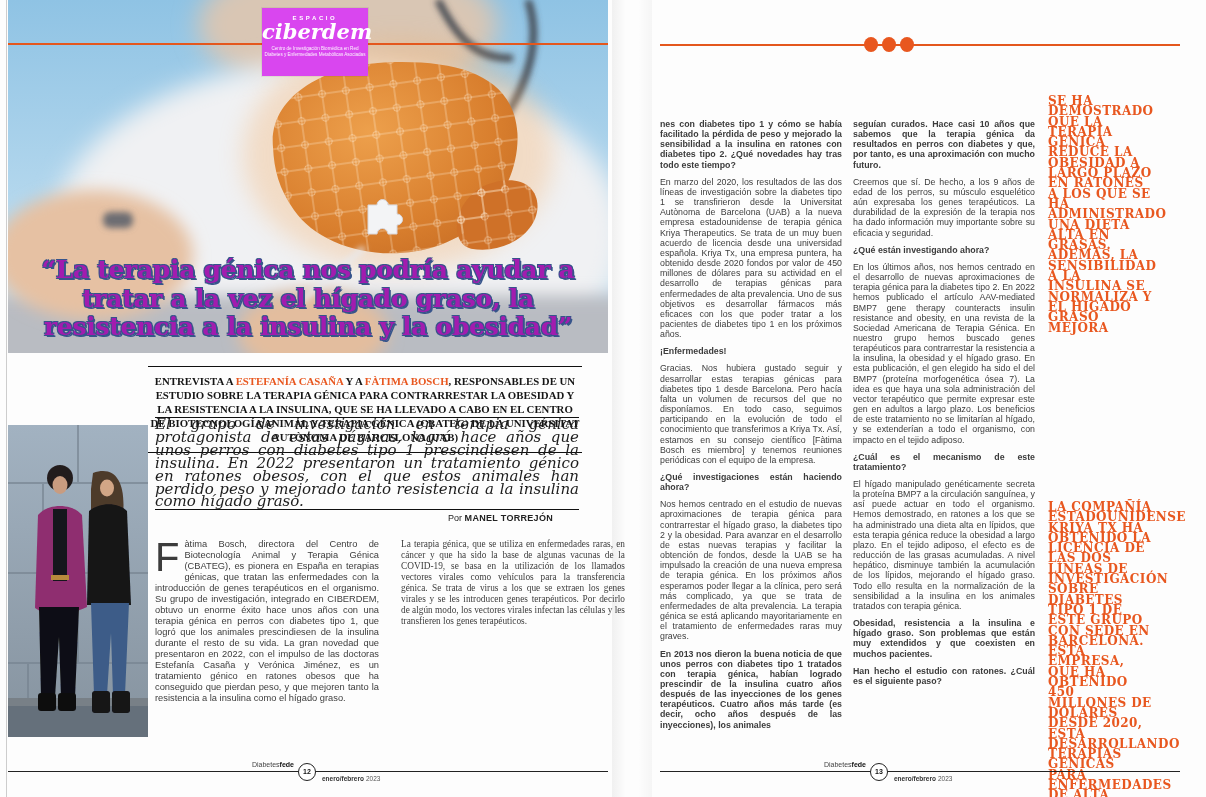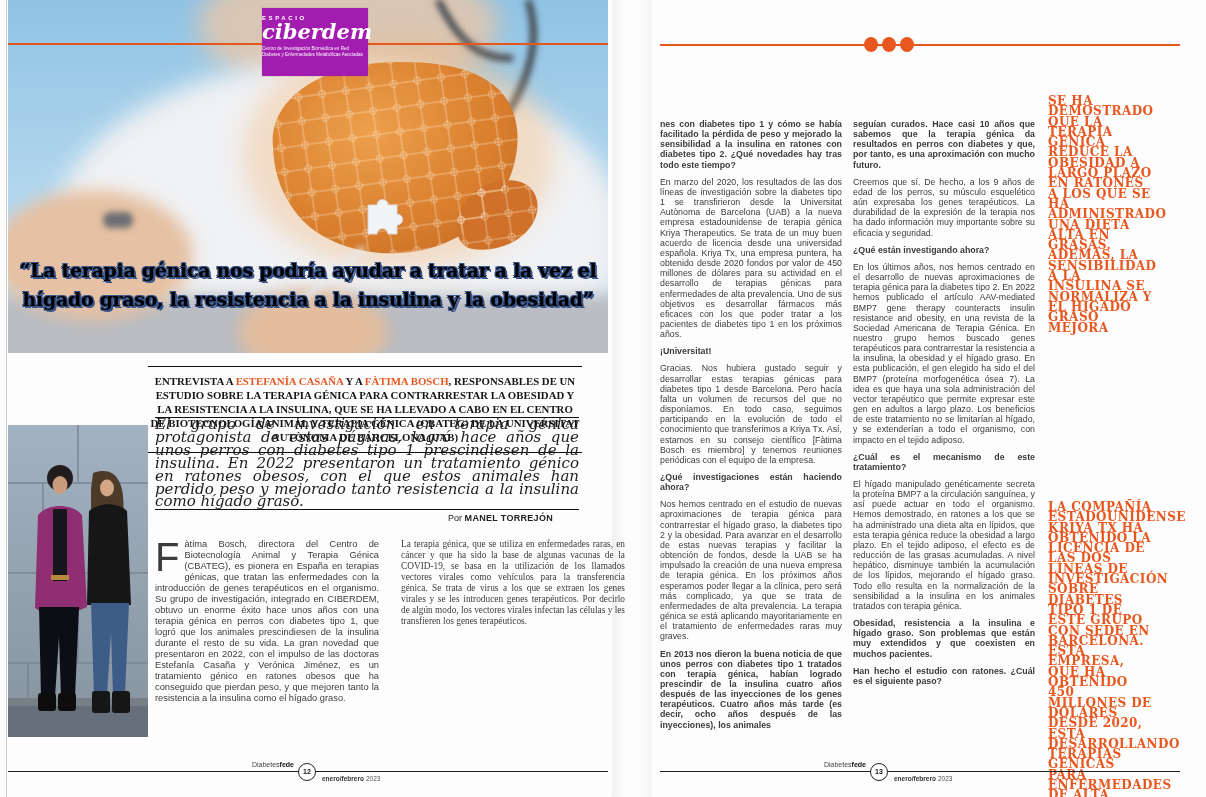--- a/index.html
+++ b/index.html
@@ -4,30 +4,30 @@
 <style>
   html,body{margin:0;padding:0;background:#e9e9e9;}
   .sheet{position:relative;width:1206px;height:797px;background:#fdfdfd;overflow:hidden;
          font-family:"Liberation Sans",sans-serif;color:#3c3c3c;}
   .abs{position:absolute;}
 
   
   .hero{left:8px;top:0;width:600px;height:353px;overflow:hidden;}
   .hero svg{position:absolute;left:0;top:0;}
   .hero-rule{position:absolute;left:0;top:43px;width:600px;height:2px;background:#e4571d;}
-  .logo-box{position:absolute;left:254px;top:8px;width:106px;height:68px;background:#a21caf;
-            color:#fff;text-align:left;box-shadow:0 0 0 1px rgba(0,0,0,.05);}
+  .logo-box{position:absolute;left:254px;top:8px;width:106px;height:68px;background:#d946ef;
+            color:#fff;text-align:center;box-shadow:0 0 0 1px rgba(0,0,0,.05);}
   .logo-kicker{font-size:6px;letter-spacing:2.6px;margin-top:7px;font-weight:bold;}
   .logo-name{font-family:"DejaVu Serif",serif;font-style:italic;font-weight:bold;
              font-size:21px;line-height:22px;margin-top:0;}
   .logo-tag{font-size:4.6px;line-height:5.8px;opacity:.95;}
   .logo-tag.first{margin-top:3px;}
   .quote{position:absolute;left:0;top:256px;width:100%;margin:0;text-align:center;
-         font-family:"DejaVu Serif",serif;font-weight:bold;font-size:19px;line-height:28.5px;
-         letter-spacing:-.3px;color:#000000;
+         font-family:"DejaVu Serif",serif;font-weight:bold;font-size:25px;line-height:28.5px;
+         letter-spacing:-.3px;color:#a21caf;
          text-shadow:2px 2px 0 #37548b,-1px -1px 0 #37548b,1px -1px 0 #37548b,-1px 1px 0 #37548b,1px 1px 0 #37548b;}
 
   
   .standfirst{left:148px;top:366px;width:430px;text-align:center;
               font-family:"Liberation Serif",serif;font-weight:bold;font-size:10.8px;line-height:14px;
               color:#151515;border-top:1.6px solid #101010;border-bottom:1.6px solid #101010;
               padding:7px 2px 8px 2px;}
   .accent{color:#e8571f;}
   .intro-wrap{left:155px;top:417px;width:424px;}
   .intro{margin:0;border-top:1.6px solid #101010;padding-top:0;
@@ -209,21 +209,21 @@
   <div class="abs r-rule"></div>
   <div class="abs r-dots">
       <i></i>
       <i></i>
       <i></i>
     </div>
 
   <div class="abs rcol rcol1">
     <p class="b">nes con diabetes tipo 1 y cómo se había facilitado la pérdida de peso y mejorado la sensibilidad a la insulina en ratones con diabetes tipo 2. ¿Qué novedades hay tras todo este tiempo?</p>
     <p>En marzo del 2020, los resultados de las dos líneas de investigación sobre la diabetes tipo 1 se transfirieron desde la Universitat Autònoma de Barcelona (UAB) a la nueva empresa estadounidense de terapia génica Kriya Therapeutics. Se trata de un muy buen acuerdo de licencia desde una universidad española. Kriya Tx, una empresa puntera, ha obtenido desde 2020 fondos por valor de 450 millones de dólares para su actividad en el desarrollo de terapias génicas para enfermedades de alta prevalencia. Uno de sus objetivos es desarrollar fármacos más eficaces con los que poder tratar a los pacientes de diabetes tipo 1 en los próximos años.</p>
-    <p class="b">¡Universitat!</p>
+    <p class="b">¡Enfermedades!</p>
     <p>Gracias. Nos hubiera gustado seguir y desarrollar estas terapias génicas para diabetes tipo 1 desde Barcelona. Pero hacía falta un volumen de recursos del que no disponíamos. En todo caso, seguimos participando en la evolución de todo el conocimiento que transferimos a Kriya Tx. Así, estamos en su consejo científico [Fàtima Bosch es miembro] y tenemos reuniones periódicas con el equipo de la empresa.</p>
     <p class="b">¿Qué investigaciones están haciendo ahora?</p>
     <p>Nos hemos centrado en el estudio de nuevas aproximaciones de terapia génica para contrarrestar el hígado graso, la diabetes tipo 2 y la obesidad. Para avanzar en el desarrollo de estas nuevas terapias y facilitar la obtención de fondos, desde la UAB se ha impulsado la creación de una nueva empresa de terapia génica. En los próximos años esperamos poder llegar a la clínica, pero será más complicado, ya que se trata de enfermedades de alta prevalencia. La terapia génica se está aplicando mayoritariamente en el tratamiento de enfermedades raras muy graves.</p>
     <p class="b">En 2013 nos dieron la buena noticia de que unos perros con diabetes tipo 1 tratados con terapia génica, habían logrado prescindir de la insulina cuatro años después de las inyecciones de los genes terapéuticos. Cuatro años más tarde (es decir, ocho años después de las inyecciones), los animales</p>
   </div>
 
   <div class="abs rcol rcol2">
     <p class="b">seguían curados. Hace casi 10 años que sabemos que la terapia génica da resultados en perros con diabetes y que, por tanto, es una aproximación con mucho futuro.</p>
     <p>Creemos que sí. De hecho, a los 9 años de edad de los perros, su músculo esquelético aún expresaba los genes terapéuticos. La durabilidad de la expresión de la terapia nos ha dado información muy importante sobre su eficacia y seguridad.</p>
     <p class="b">¿Qué están investigando ahora?</p>

